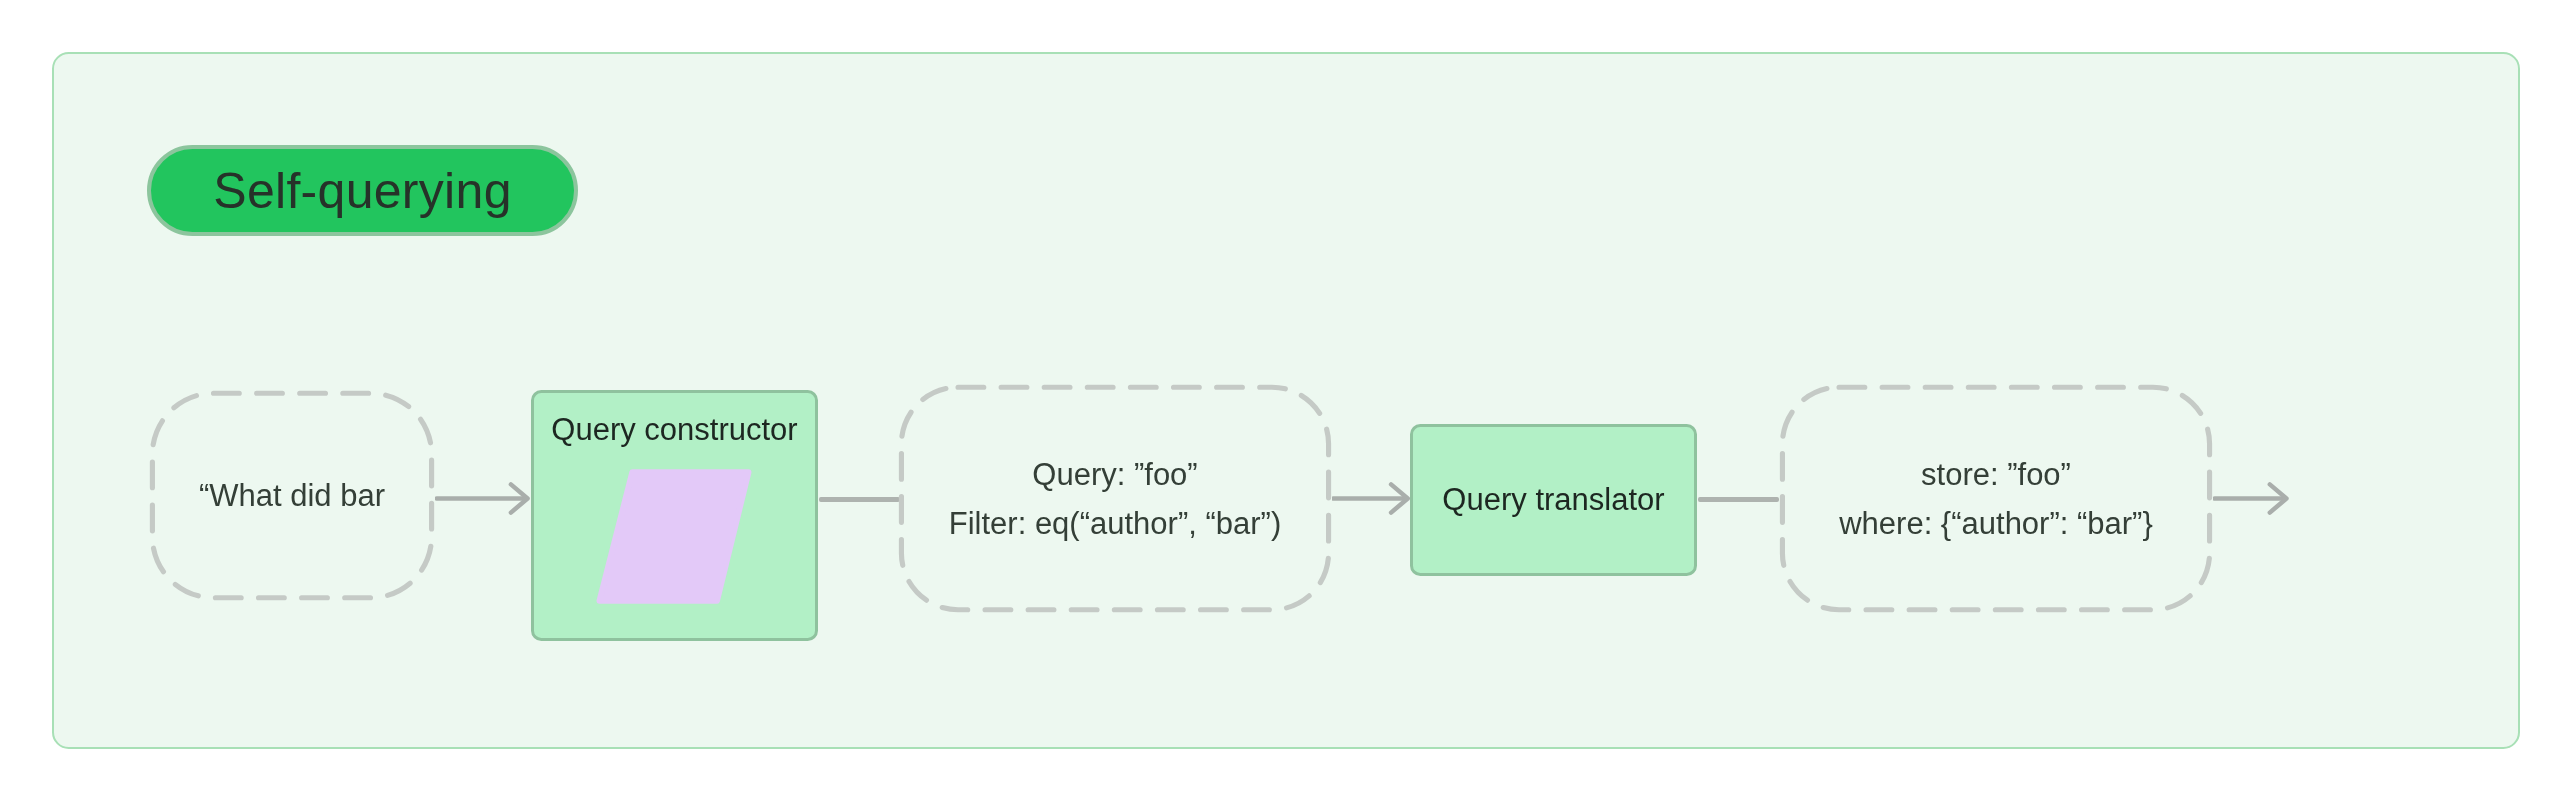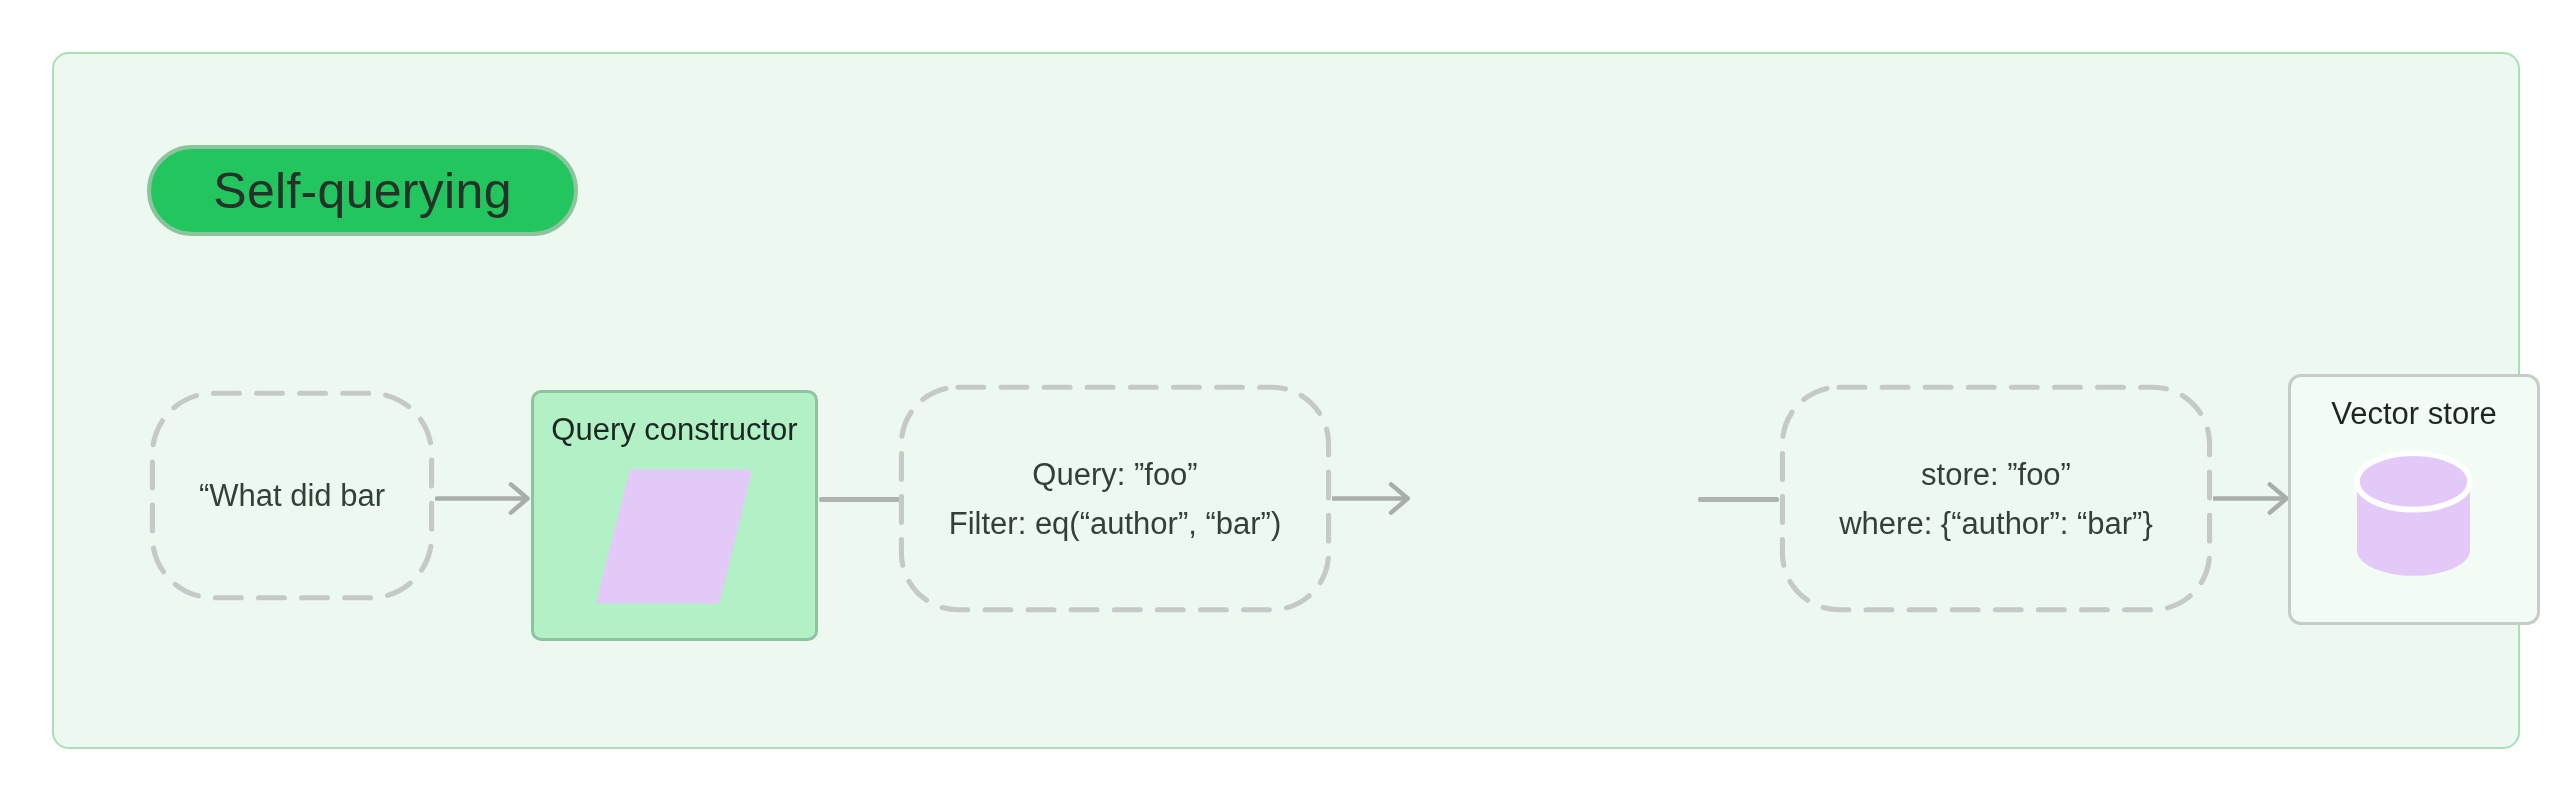--- a/index.html
+++ b/index.html
@@ -133,41 +133,37 @@
         <div>Query: ”foo”</div>
         <div>Filter: eq(“author”, “bar”)</div>
       </div>
     </div>
 
     <svg class="connector" style="left:1278px; top:424px;" width="81" height="41" viewBox="0 0 126 64">
       <line x1="2" y1="32" x2="112" y2="32" stroke="#a9aeab" stroke-width="7" stroke-linecap="round"></line>
       <polyline points="92,10 118,32 92,54" fill="none" stroke="#a9aeab" stroke-width="7" stroke-linecap="round" stroke-linejoin="round"></polyline>
     </svg>
 
+    <div class="node green-node" style="left:1356px; top:370px; width:287px; height:152px;">
+      <div class="center-label">Query translator</div>
+    </div>
 
     <div class="plain-line" style="left:1644px; top:443px; width:81px;"></div>
 
     <div class="node dashed-node" style="left:1725px; top:330px; width:434px; height:229px;">
       <svg class="dash-svg" width="434" height="229" viewBox="0 0 674 356">
         <rect x="5" y="5" width="664" height="346" rx="88" ry="88" fill="none" stroke="#c5cac6" stroke-width="8" stroke-dasharray="40 27" stroke-linecap="round"></rect>
       </svg>
       <div class="node-text">
         <div>store: ”foo”</div>
         <div>where: {“author”: “bar”}</div>
       </div>
     </div>
 
     <svg class="connector" style="left:2159px; top:424px;" width="79" height="41" viewBox="0 0 122 64">
       <line x1="2" y1="32" x2="108" y2="32" stroke="#a9aeab" stroke-width="7" stroke-linecap="round"></line>
       <polyline points="88,10 114,32 88,54" fill="none" stroke="#a9aeab" stroke-width="7" stroke-linecap="round" stroke-linejoin="round"></polyline>
     </svg>
 
-    <div class="node vector-node" style="left:2234px; top:320px; width:252px; height:251px;">
-      <div class="green-label" style="color:#1d2721;">Vector store</div>
-      <svg class="icon-abs" style="left:62px; top:73px;" width="121" height="131" viewBox="0 0 188 204">
-        <path d="M6,49 V156 A88,40 0 0 0 182,156 V49 Z" fill="#e3c9f8"></path>
-        <ellipse cx="94" cy="49" rx="88" ry="44" fill="#e3c9f8" stroke="#fdfefd" stroke-width="9"></ellipse>
-      </svg>
-    </div>
 
   </div>
 </div>
 
 
 </body></html>

